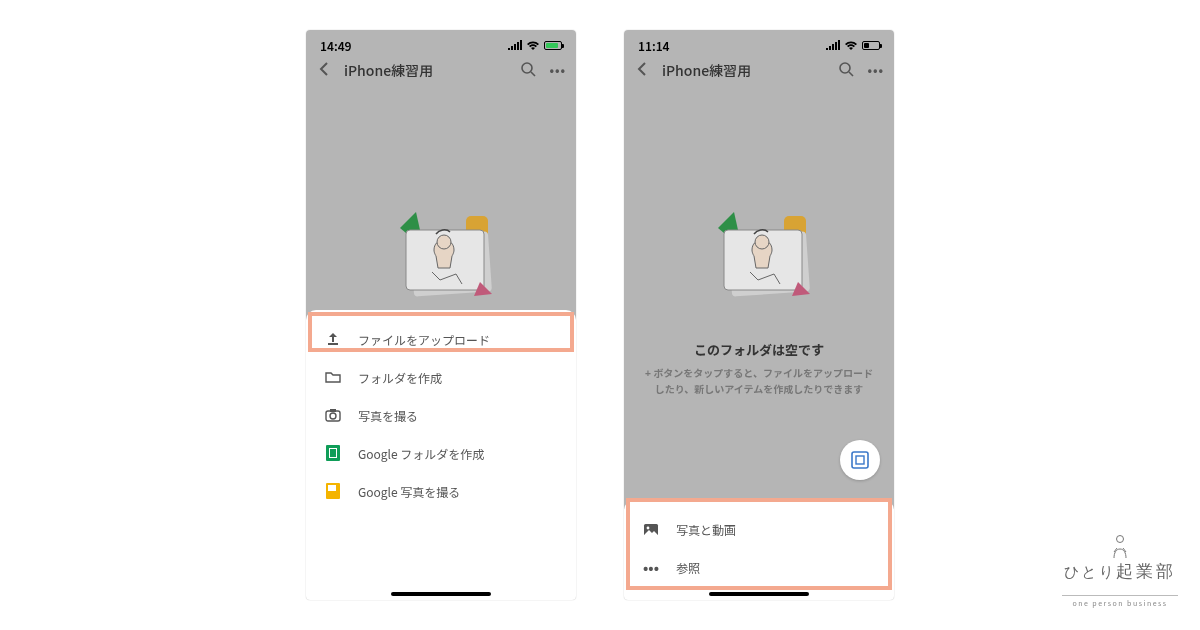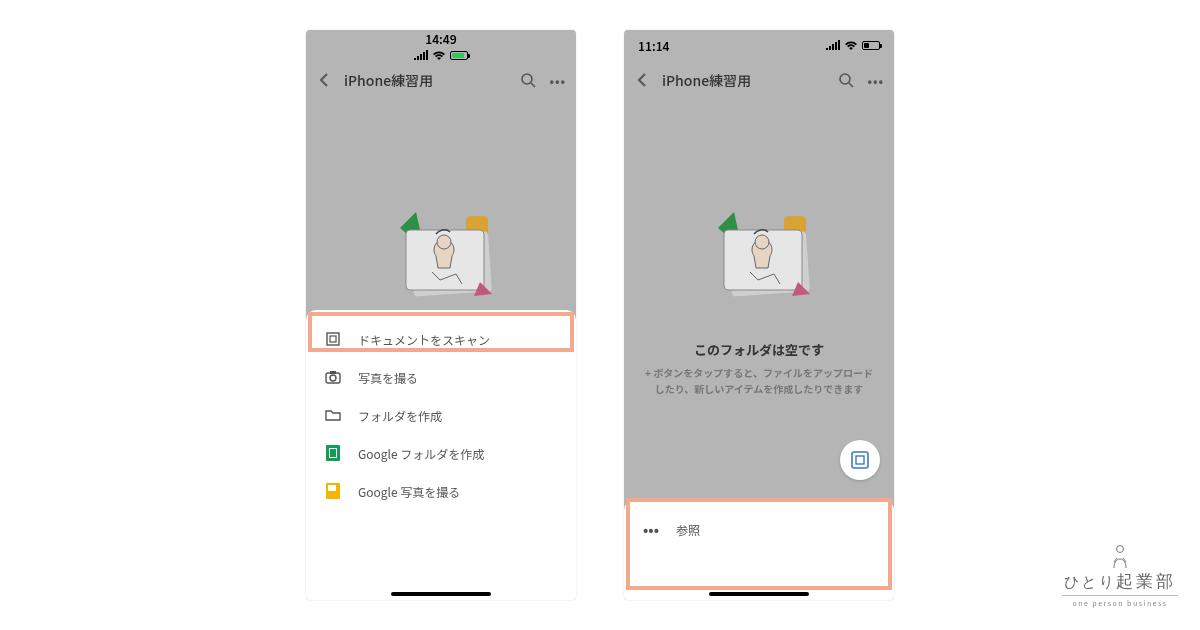--- a/index.html
+++ b/index.html
@@ -31,21 +31,21 @@
     justify-content: space-between;
     padding: 0 14px;
     font-size: 12px;
     font-weight: 600;
     color: #000;
   }
   .status-icons { display: flex; gap: 4px; align-items: center; font-size: 11px; }
   .header {
     height: 40px;
     display: flex;
-    align-items: center;
+    align-items: flex-start;
     padding: 0 10px;
     gap: 10px;
     color: #333;
   }
   .back-icon, .search-icon, .more-icon {
     width: 18px; height: 18px;
     display: inline-flex; align-items: center; justify-content: center;
     color: #555;
   }
   .header-title { flex: 1; font-size: 14px; font-weight: 500; color: #333; }
@@ -123,42 +123,42 @@
     color: #555;
   }
   .logo-top { display: flex; align-items: flex-end; justify-content: center; gap: 4px; }
   .logo-text {
     font-family: "Yu Mincho", "Hiragino Mincho ProN", serif;
     font-size: 15px;
     letter-spacing: 2px;
     color: #666;
   }
   .logo-text .kanji { font-size: 17px; letter-spacing: 3px; }
-  .logo-sub { font-size: 7px; letter-spacing: 1.5px; color: #888; margin-top: 2px; border-top: 0.5px solid #bbb; padding-top: 2px; }
+  .logo-sub { font-size: 7px; letter-spacing: 1.5px; color: #888; margin-top: 12px; border-top: 0.5px solid #bbb; padding-top: 2px; }
   .logo-fig {
     width: 22px; height: 26px;
     display: inline-block;
     position: relative;
   }
   
   .logo-fig svg { width: 100%; height: 100%; }
   .battery { display:inline-block; width:18px; height:9px; border:1px solid #000; border-radius:2px; position:relative; }
   .battery::after { content:""; position:absolute; right:-3px; top:2px; width:2px; height:4px; background:#000; border-radius:0 1px 1px 0;}
   .battery .fill { position:absolute; left:1px; top:1px; bottom:1px; background:#000; border-radius:1px; }
   .battery.charging .fill { background:#34c759; width: 12px; }
   .battery.low .fill { width: 5px; }
   svg { display: block; }
 </style>
 </head>
 <body>
 
 <div class="phone">
   <div class="dimmed" style="position:absolute; inset:0;"></div>
 
-  <div class="status-bar" style="position:relative;flex-direction:column;">
+  <div class="status-bar" style="position:relative;">
     <span>14:49</span>
     <span class="status-icons">
       <svg width="14" height="10" viewBox="0 0 14 10">
           <path fill="#000" d="M0 8h2v2H0zM3 6h2v4H3zM6 4h2v6H6zM9 2h2v8H9zM12 0h2v10h-2z"></path>
         </svg>
       <svg width="14" height="10" viewBox="0 0 14 10">
           <path fill="#000" d="M7 10L5 8c1.1-1.1 2.9-1.1 4 0zM3 6c2.2-2.2 5.8-2.2 8 0l-1.3 1.3C8.1 5.7 5.9 5.7 4.3 7.3zM1 4c3.3-3.3 8.7-3.3 12 0l-1.3 1.3C9 2.6 5 2.6 2.3 5.3z"></path>
         </svg>
       <span class="battery charging">
           <span class="fill"></span>
@@ -197,43 +197,43 @@
         <path d="M56 72l8 8 16-6 6 10" stroke="#666" fill="none"></path>
         <polygon points="104,82 116,94 98,96" fill="#c05a7a"></polygon>
       </svg>
     </div>
   </div>
 
   <div class="sheet" style="height: 290px;">
     <div class="sheet-item">
       <span class="sheet-icon">
         <svg width="16" height="16" viewBox="0 0 16 16">
-            <rect x="2" y="2" width="12" height="12" stroke="#555" stroke-width="1.4" fill="none"></rect>
-            <rect x="5" y="5" width="6" height="6" stroke="#555" stroke-width="1.2" fill="none"></rect>
-          </svg>
-      </span>
-      <span>ドキュメントをスキャン</span>
+            <path d="M8 2l4 4H9v5H7V6H4z" fill="#555"></path>
+            <rect x="3" y="12" width="10" height="2" fill="#555"></rect>
+          </svg>
+      </span>
+      <span>ファイルをアップロード</span>
+    </div>
+    <div class="sheet-item">
+      <span class="sheet-icon">
+        <svg width="16" height="16" viewBox="0 0 16 16">
+            <path d="M1 4h5l2 2h7v7H1z" stroke="#555" stroke-width="1.4" fill="none"></path>
+          </svg>
+      </span>
+      <span>フォルダを作成</span>
     </div>
     <div class="sheet-item">
       <span class="sheet-icon">
         <svg width="16" height="16" viewBox="0 0 16 16">
             <rect x="1" y="4" width="14" height="10" rx="2" stroke="#555" stroke-width="1.4" fill="none"></rect>
             <circle cx="8" cy="9" r="3" stroke="#555" stroke-width="1.4" fill="none"></circle>
             <rect x="5" y="2" width="6" height="3" fill="#555"></rect>
           </svg>
       </span>
       <span>写真を撮る</span>
-    </div>
-    <div class="sheet-item">
-      <span class="sheet-icon">
-        <svg width="16" height="16" viewBox="0 0 16 16">
-            <path d="M1 4h5l2 2h7v7H1z" stroke="#555" stroke-width="1.4" fill="none"></path>
-          </svg>
-      </span>
-      <span>フォルダを作成</span>
     </div>
     <div class="sheet-item">
       <span class="sheet-icon">
           <span class="doc-green"></span>
         </span>
       <span>Google フォルダを作成</span>
     </div>
     <div class="sheet-item">
       <span class="sheet-icon">
           <span class="doc-yellow"></span>
@@ -306,20 +306,30 @@
   <div class="scan-fab">
     <svg width="20" height="20" viewBox="0 0 20 20">
         <rect x="2" y="2" width="16" height="16" stroke="#3b78c9" stroke-width="1.6" fill="none" rx="2"></rect>
         <rect x="6" y="6" width="8" height="8" stroke="#3b78c9" stroke-width="1.4" fill="none"></rect>
       </svg>
   </div>
 
   <div class="sheet" style="height: 100px;">
     <div class="sheet-item">
       <span class="sheet-icon">
+        <svg width="16" height="16" viewBox="0 0 16 16">
+            <rect x="1" y="3" width="14" height="11" rx="1.5" fill="#555"></rect>
+            <circle cx="5" cy="7" r="1.4" fill="#fff"></circle>
+            <path d="M2 13l4-4 3 3 2-2 3 3v1H2z" fill="#fff"></path>
+          </svg>
+      </span>
+      <span>写真と動画</span>
+    </div>
+    <div class="sheet-item">
+      <span class="sheet-icon">
         <span style="font-size:14px; font-weight:700; color:#555;">•••</span>
       </span>
       <span>参照</span>
     </div>
     <div class="home-indicator"></div>
   </div>
 
   <div class="highlight-box" style="left:2px; right:2px; bottom:10px; height:92px;"></div>
 </div>
 

